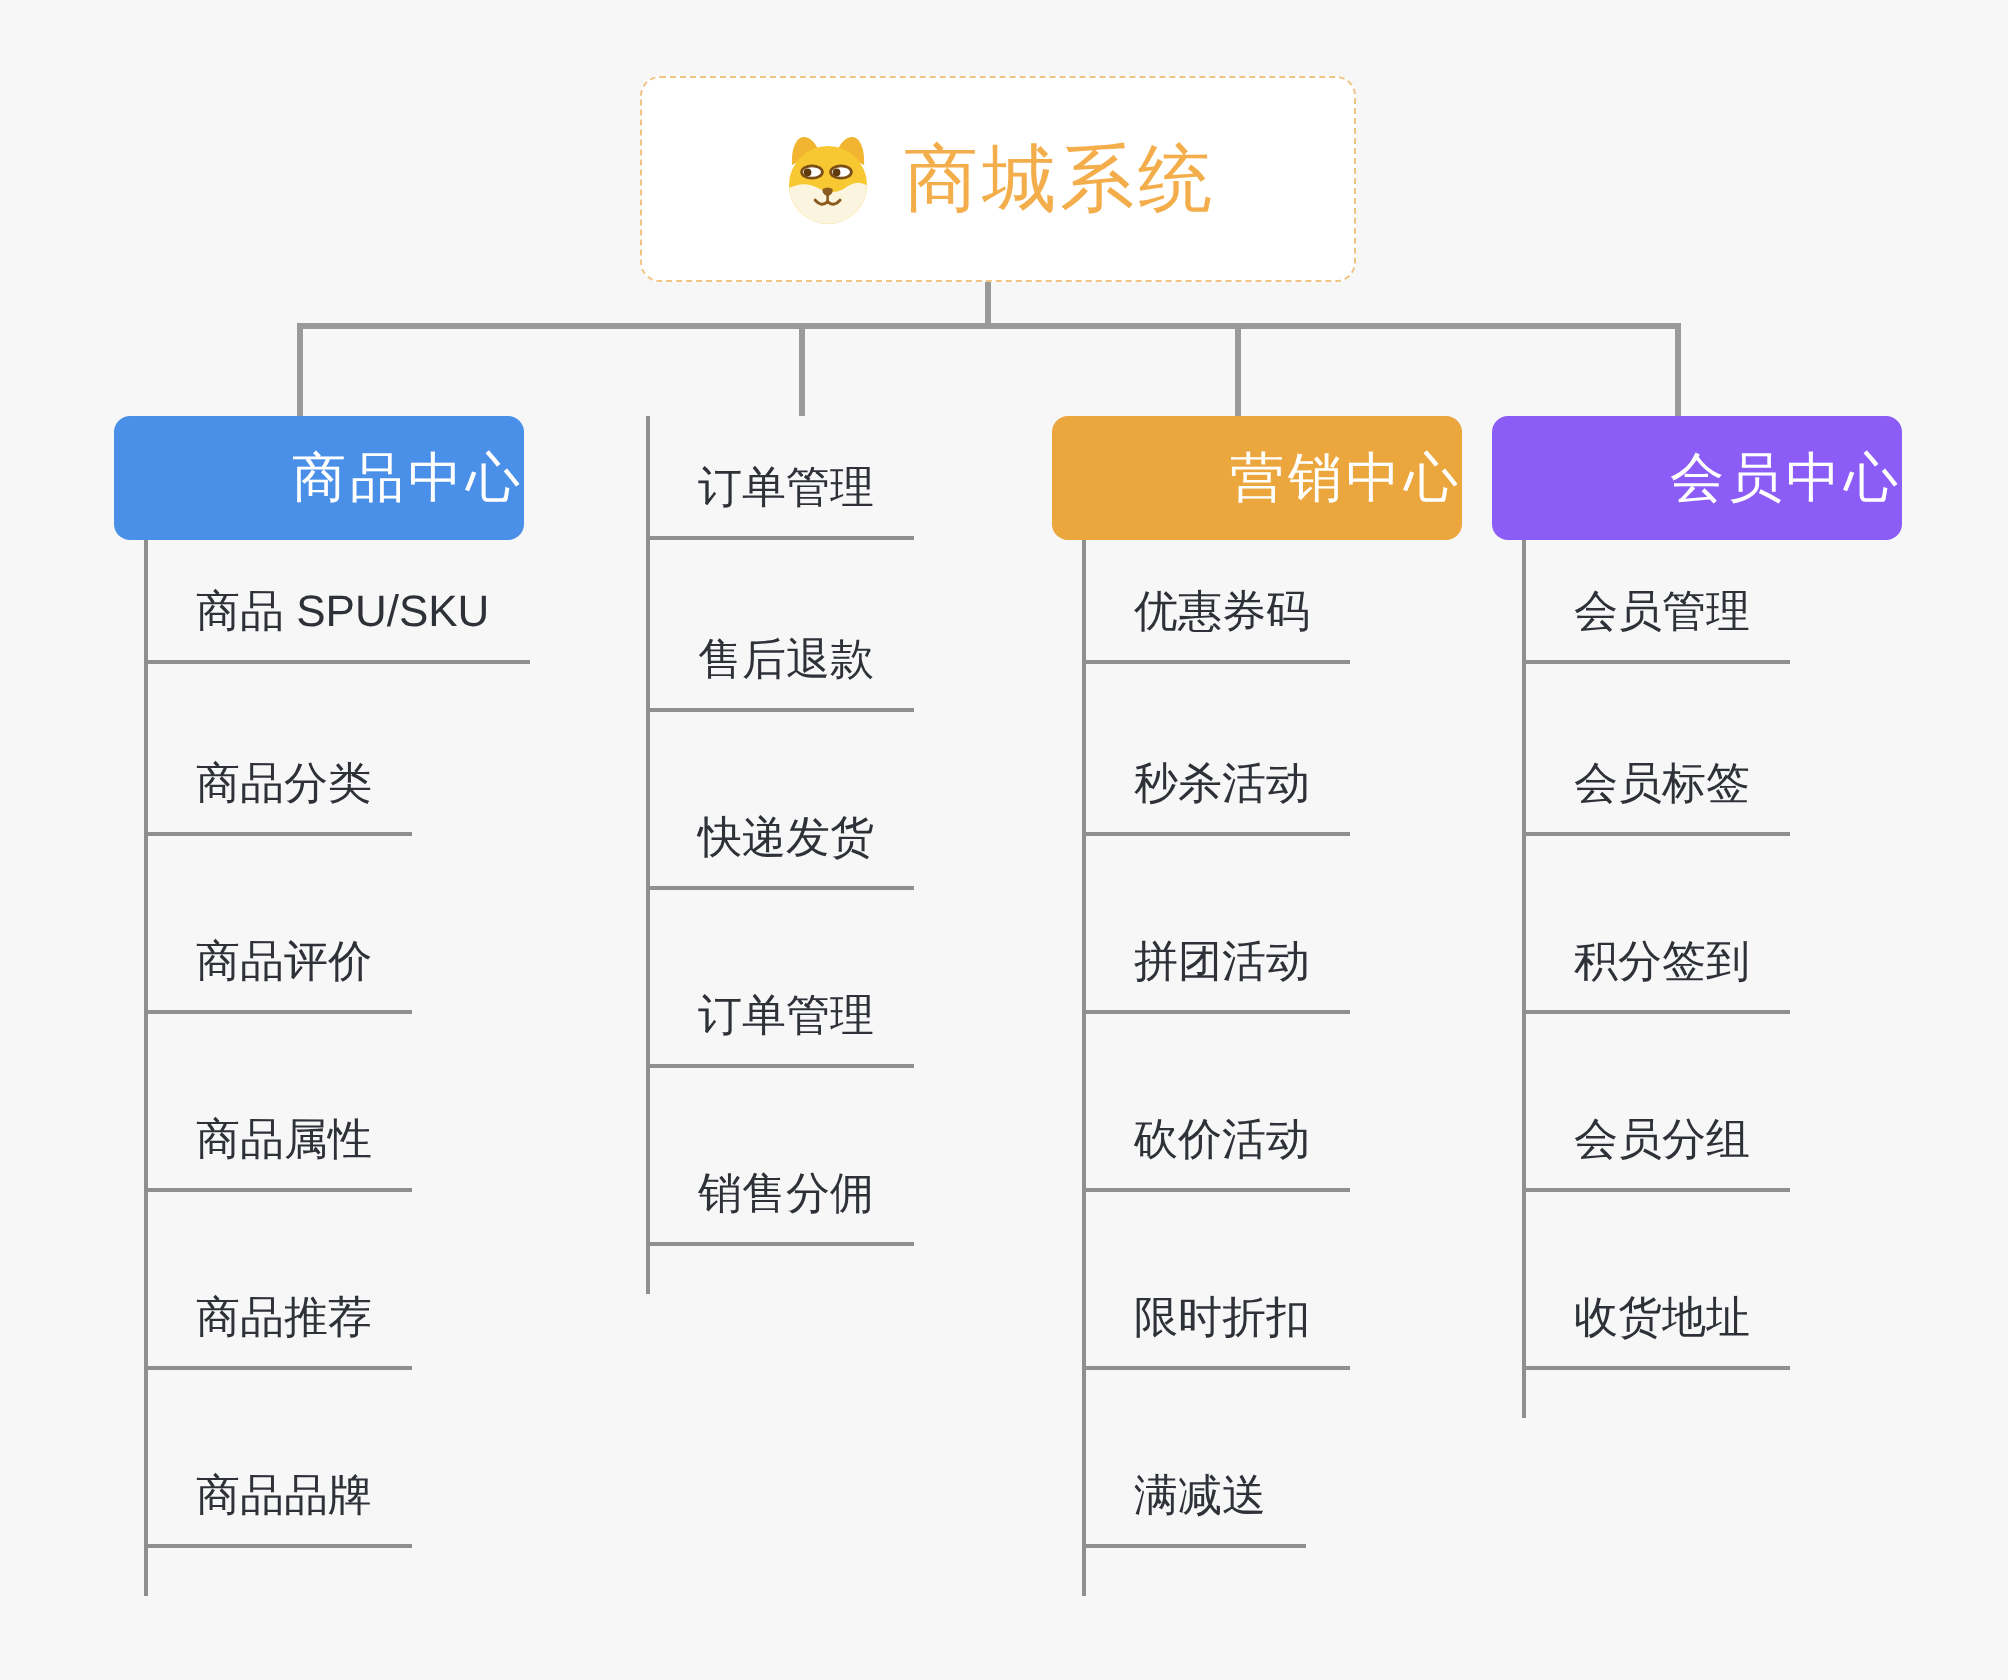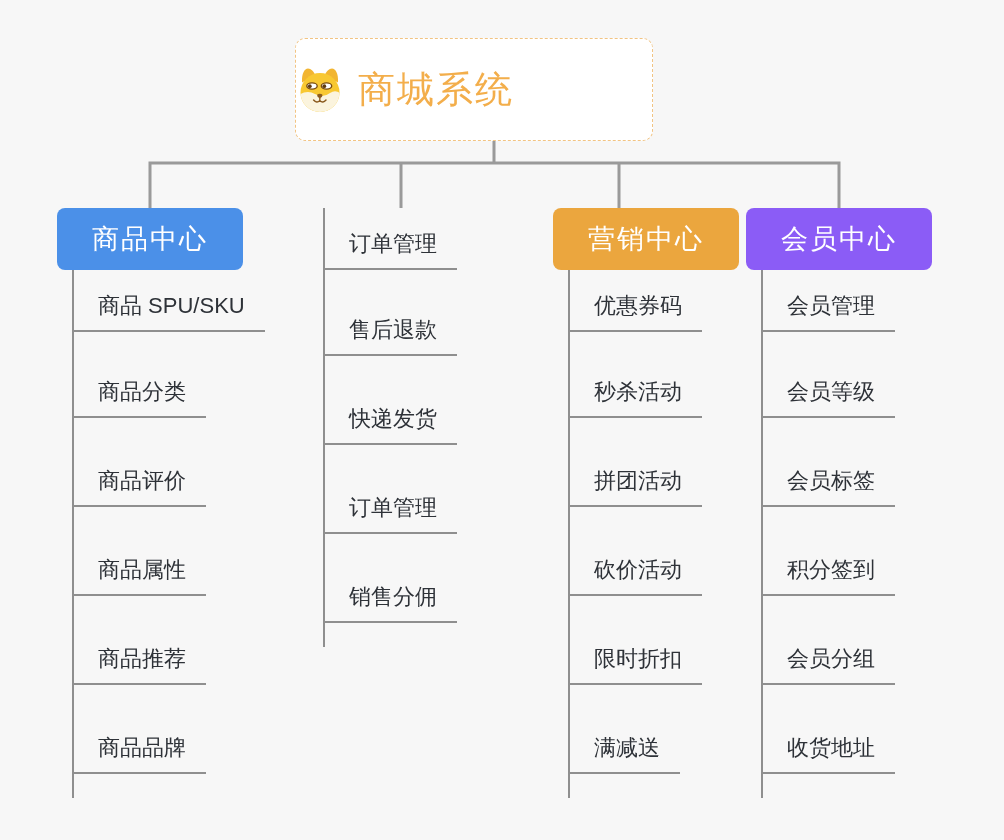--- a/index.html
+++ b/index.html
@@ -12,48 +12,49 @@
   }
   #stage { position: absolute; inset: 0; width: 1004px; height: 840px; }
 
   
   #connector-svg { position: absolute; left: 0; top: 0; width: 1004px; height: 840px; }
   #connector-svg path { stroke: var(--connector, #9A9A9A); stroke-width: 3; fill: none; }
 
   
   .root-node {
     position: absolute;
-    left: 295px; top: 38px;
+    left: 320px; top: 38px;
     width: 358px; height: 103px;
     background: #FFFFFF;
     border: 1px dashed var(--root-border, #F2C483);
     border-radius: 10px;
     display: flex;
     align-items: center;
+    justify-content: center;
     gap: 14px;
   }
   .root-title {
     font-size: 37px;
     letter-spacing: 2px;
     color: var(--root-title, #F3AE4B);
     font-weight: 500;
   }
   .doge { width: 48px; height: 47px; display: block; }
 
   
   .branch-group { position: absolute; top: 208px; width: 186px; }
   .branch-group:nth-of-type(1) { left: 57px; }
   .branch-group:nth-of-type(2) { left: 308px; }
-  .branch-group:nth-of-type(3) { left: 553px; }
+  .branch-group:nth-of-type(3) { left: 526px; }
   .branch-group:nth-of-type(4) { left: 746px; }
 
   .branch-header {
-    width: 186px; height: 62px;
+    width: 205px; height: 62px;
     border-radius: 8px;
-    display: flex; align-items: center; justify-content: center;
+    display: flex; align-items: center; justify-content: flex-end;
     color: #FFFFFF;
     font-size: 27px;
     letter-spacing: 2px;
     cursor: default;
   }
   .leaf-list {
     margin-left: 15px;
     border-left: 2px solid var(--line, #8F8F8F);
   }
   .leaf-row {
@@ -174,23 +175,20 @@
       </div>
       <div class="branch-group">
         <div class="branch-header" style="background: #8b5cf6;">
           <span>会员中心</span>
         </div>
         <div class="leaf-list">
           <div class="leaf-row">
             <span class="leaf-label">会员管理</span>
           </div>
           <div class="leaf-row">
-            <span class="leaf-label">会员等级</span>
-          </div>
-          <div class="leaf-row">
             <span class="leaf-label">会员标签</span>
           </div>
           <div class="leaf-row">
             <span class="leaf-label">积分签到</span>
           </div>
           <div class="leaf-row">
             <span class="leaf-label">会员分组</span>
           </div>
           <div class="leaf-row">
             <span class="leaf-label">收货地址</span>

